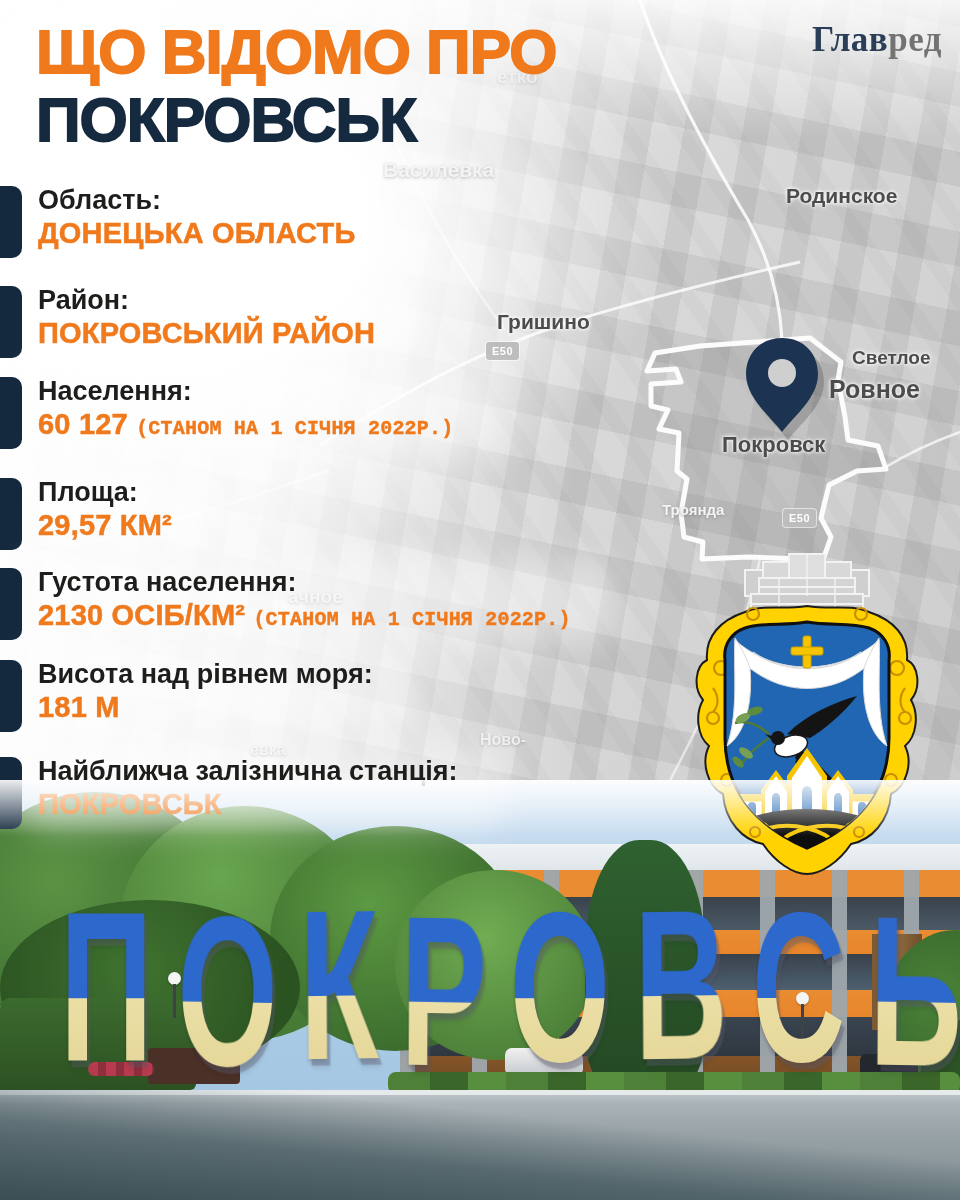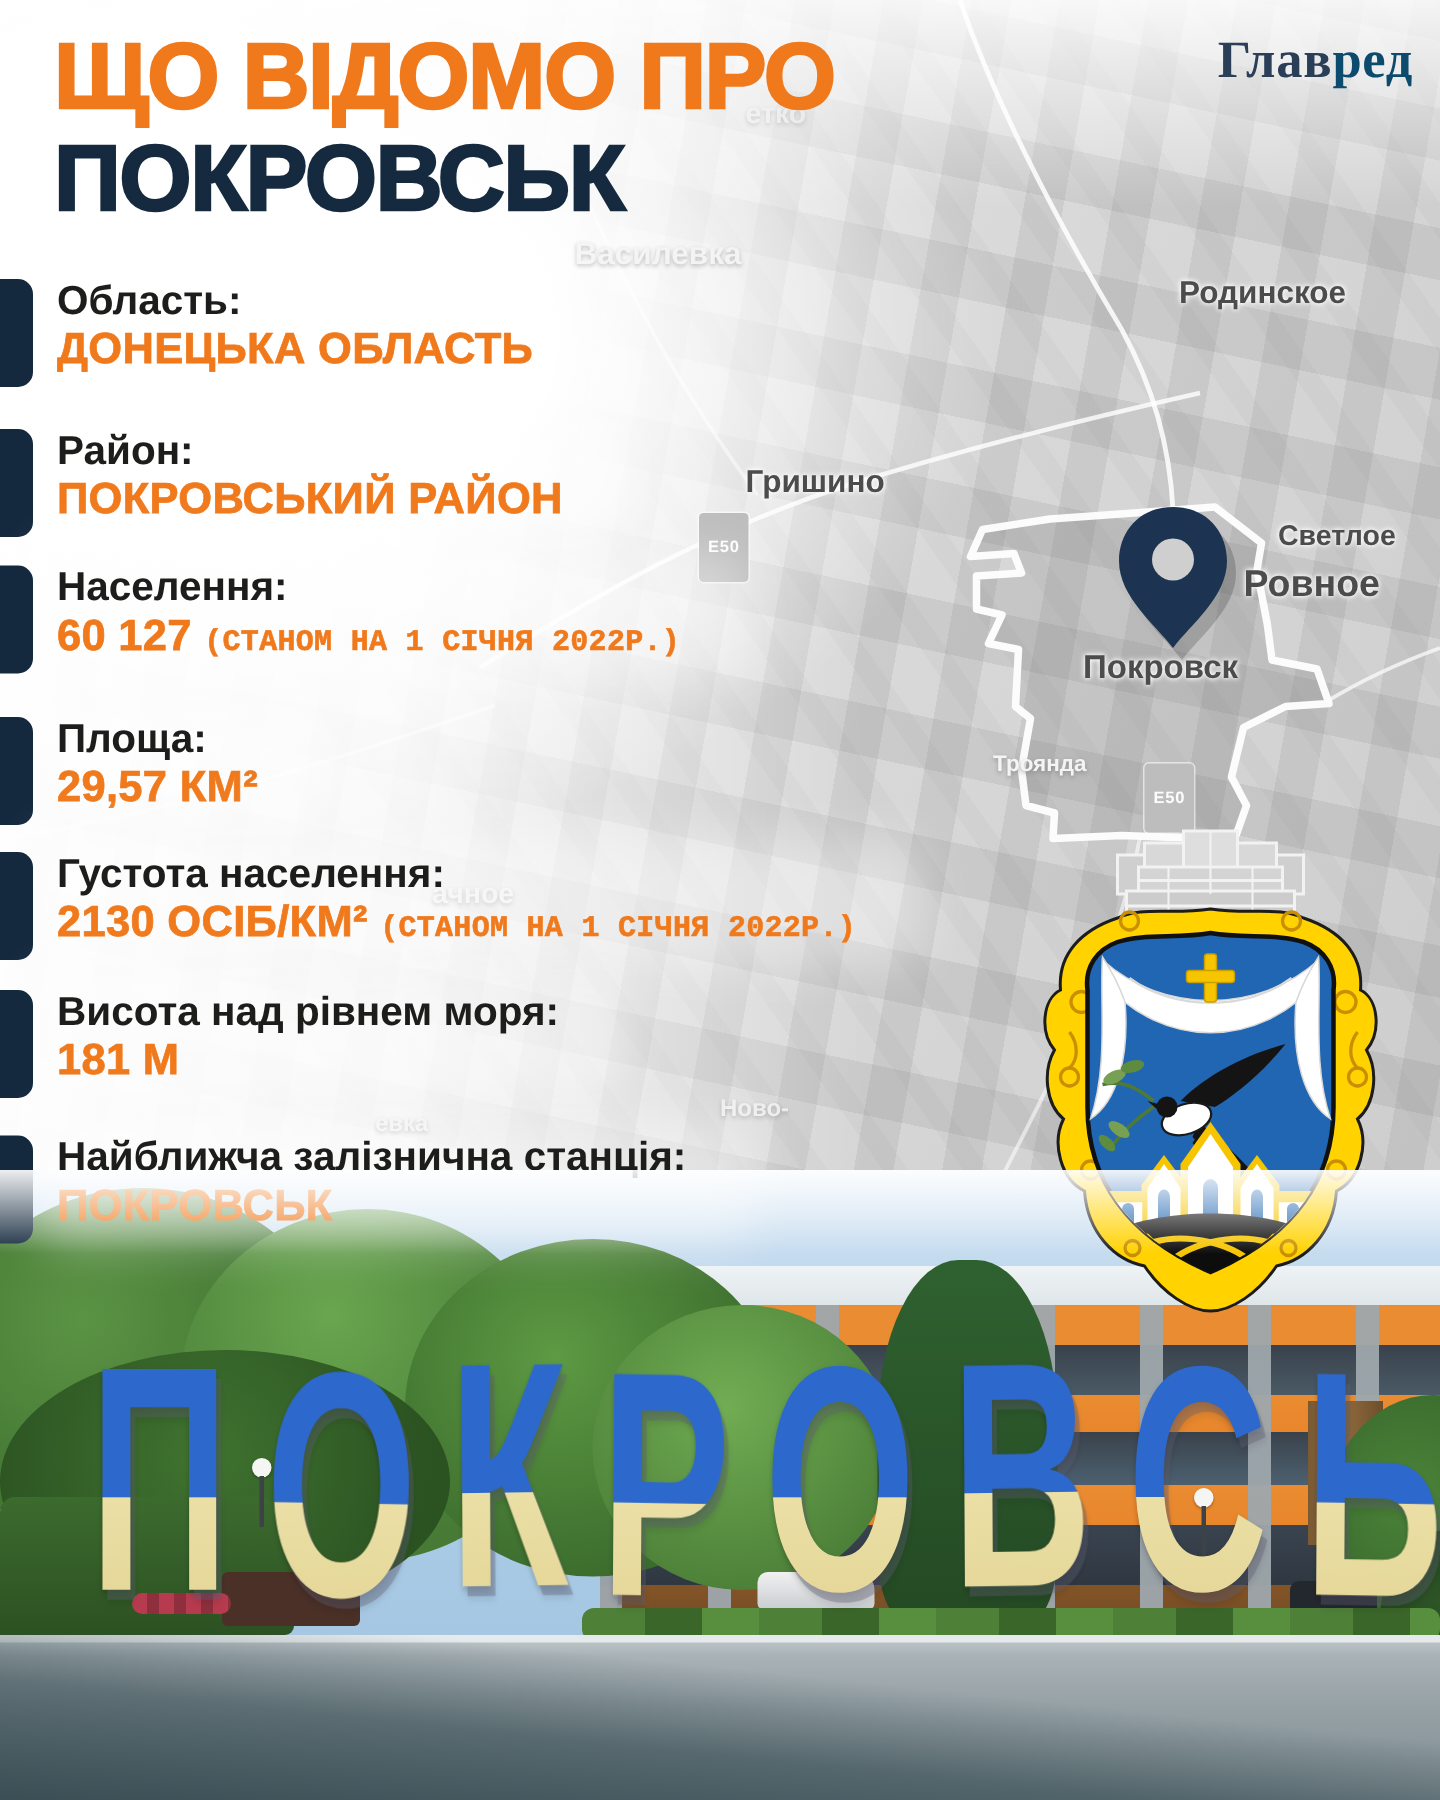--- a/index.html
+++ b/index.html
@@ -16,21 +16,21 @@
       linear-gradient(115deg,#e9e9e9 0%,#dcdcdc 45%,#cdcdcd 100%);}
   .map-fade{position:absolute;inset:0;background:
       radial-gradient(ellipse 680px 470px at 17% 26%, #fff 30%, rgba(255,255,255,0) 74%),
       linear-gradient(to right, rgba(255,255,255,.96) 0%, rgba(255,255,255,.8) 28%, rgba(255,255,255,0) 60%),
       linear-gradient(to bottom, rgba(255,255,255,.85) 0%, rgba(255,255,255,0) 16%);}
   .map-lines{position:absolute;inset:0;}
   .map-label{position:absolute;font-weight:bold;white-space:nowrap;text-align:right;}
   .map-label.dark{color:#4c4c4c;text-shadow:0 0 3px #fff,0 0 5px #fff;}
   .map-label.light{color:#f4f4f4;text-shadow:0 1px 3px rgba(90,90,90,.45);}
   .road-badge{position:absolute;background:#bdbdbd;color:#fdfdfd;font-size:11px;font-weight:bold;
-      padding:17px 6px;border-radius:3px;letter-spacing:.5px;box-shadow:0 0 0 1px rgba(255,255,255,.6);}
+      padding:3px 6px;border-radius:3px;letter-spacing:.5px;box-shadow:0 0 0 1px rgba(255,255,255,.6);margin-left:20px;}
 
   
   .photo{position:absolute;left:0;top:780px;width:960px;height:420px;overflow:hidden;
       background:linear-gradient(180deg,#d3e4f3 0%,#bcd6ec 22%,#a9cae5 60%,#9fc2de 100%);}
   .photo-fadetop{position:absolute;left:0;top:0;width:100%;height:56px;
       background:linear-gradient(rgba(255,255,255,.92),rgba(255,255,255,0));z-index:9;}
   .blob{position:absolute;border-radius:50%;}
   .building{position:absolute;left:400px;top:64px;width:560px;height:248px;}
   .building .roof{position:absolute;left:0;top:0;width:100%;height:26px;
       background:linear-gradient(#eef3f5,#dfe6e9);box-shadow:0 2px 0 rgba(90,100,105,.4);}
@@ -77,21 +77,21 @@
   
   .coat{position:absolute;left:683px;top:548px;width:252px;height:332px;z-index:6;}
 
   
   .title{position:absolute;left:36px;top:18px;z-index:8;line-height:68px;font-weight:bold;
       letter-spacing:-1px;font-size:62px;}
   .title .l1{color:#F0791C;-webkit-text-stroke:1.8px #F0791C;}
   .title .l2{color:#15293F;-webkit-text-stroke:1.8px #15293F;}
   .logo{position:absolute;right:18px;top:20px;z-index:8;font-family:"Liberation Serif","DejaVu Serif",serif;
       font-weight:bold;font-size:35px;letter-spacing:.5px;}
-  .logo .a{color:#2A3E57;} .logo .b{color:#0c4a6e;}
+  .logo .a{color:#2A3E57;} .logo .b{color:#737373;}
 
   
   .fact{position:absolute;left:0;padding-left:38px;z-index:7;}
   .fact::after{content:"";position:absolute;left:24px;top:-8px;right:-46px;bottom:-8px;
       background:rgba(255,255,255,.38);filter:blur(16px);border-radius:22px;z-index:-1;}
   .fact .bar{position:absolute;left:0;top:2px;width:22px;height:72px;background:#14293E;
       border-radius:0 10px 10px 0;}
   .fact .label{font-size:27px;font-weight:bold;color:#1d1d1b;line-height:32px;}
   .fact .value{font-size:29px;font-weight:bold;color:#F0791C;line-height:35px;letter-spacing:.2px;
       -webkit-text-stroke:.5px #F0791C;}

